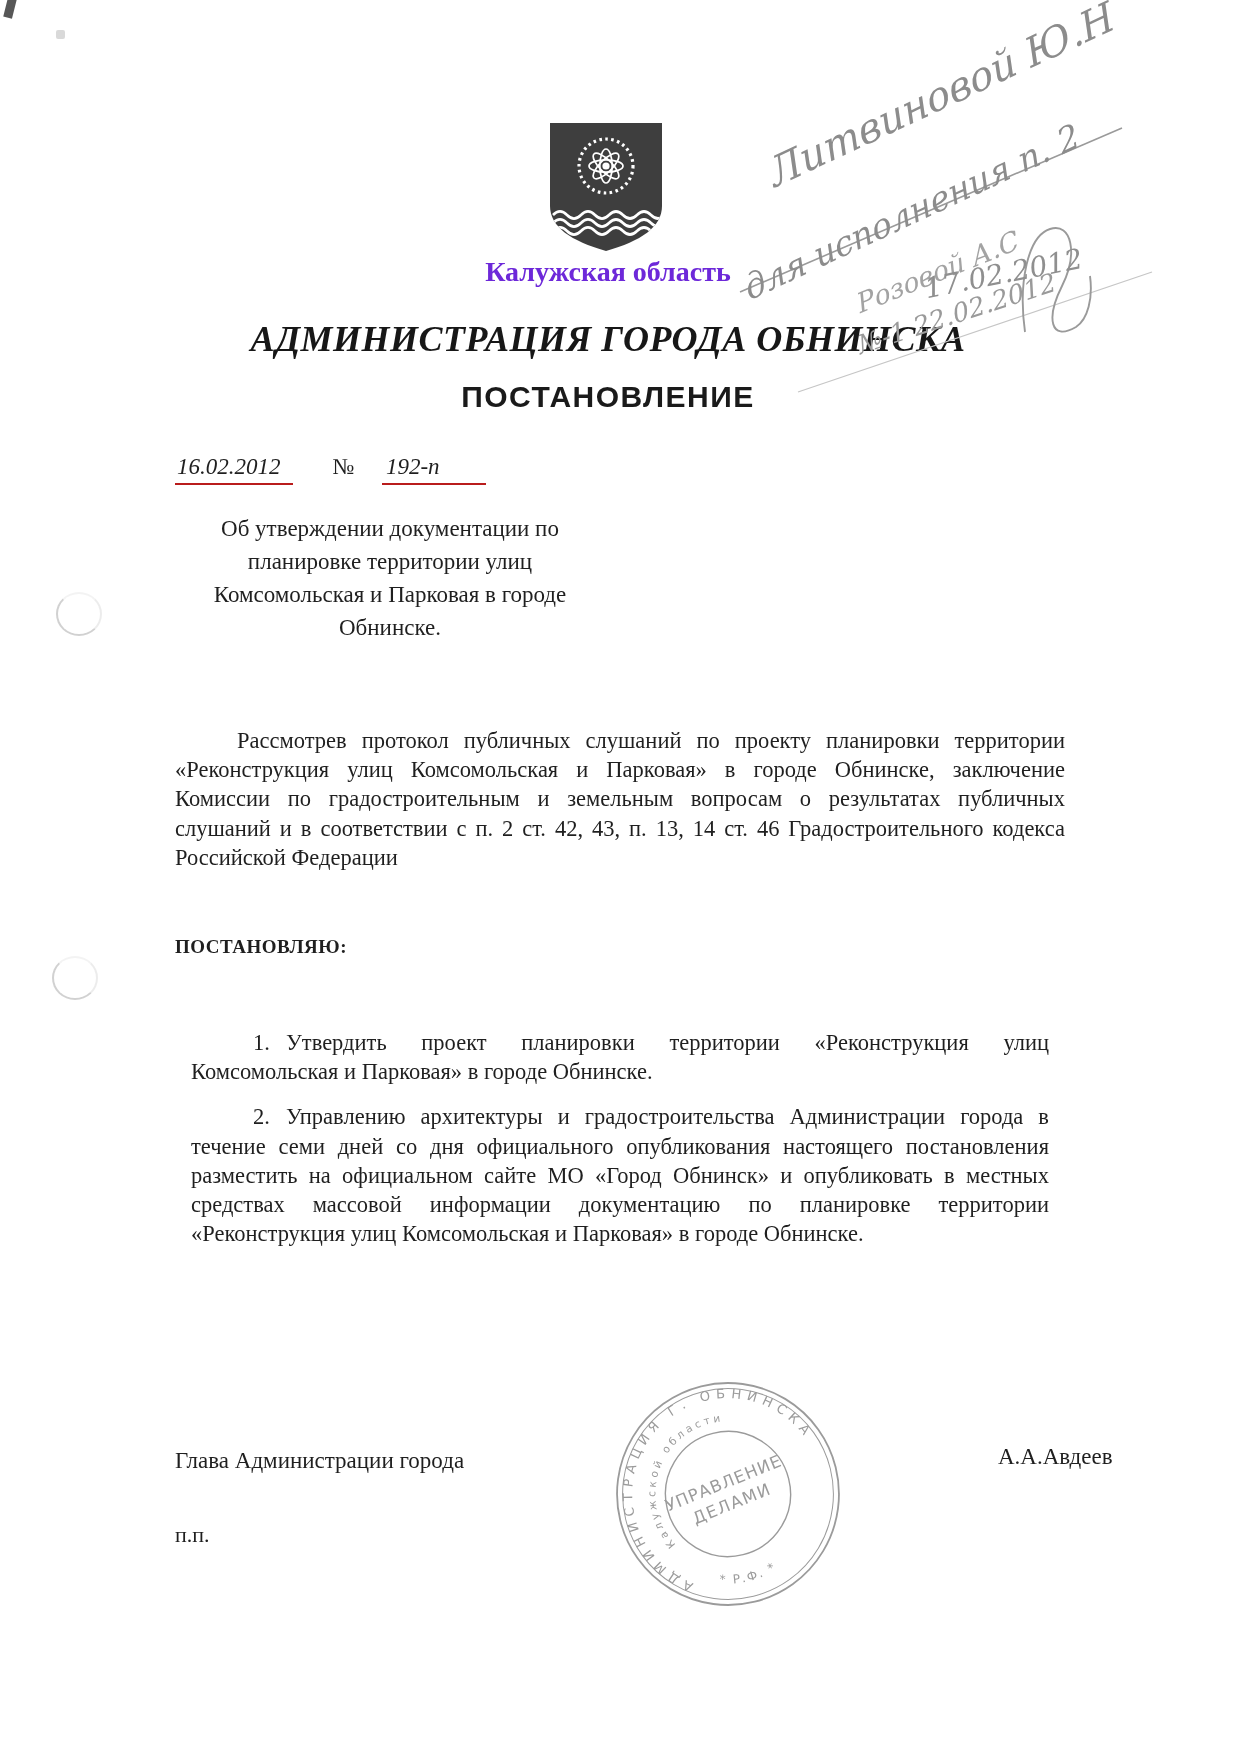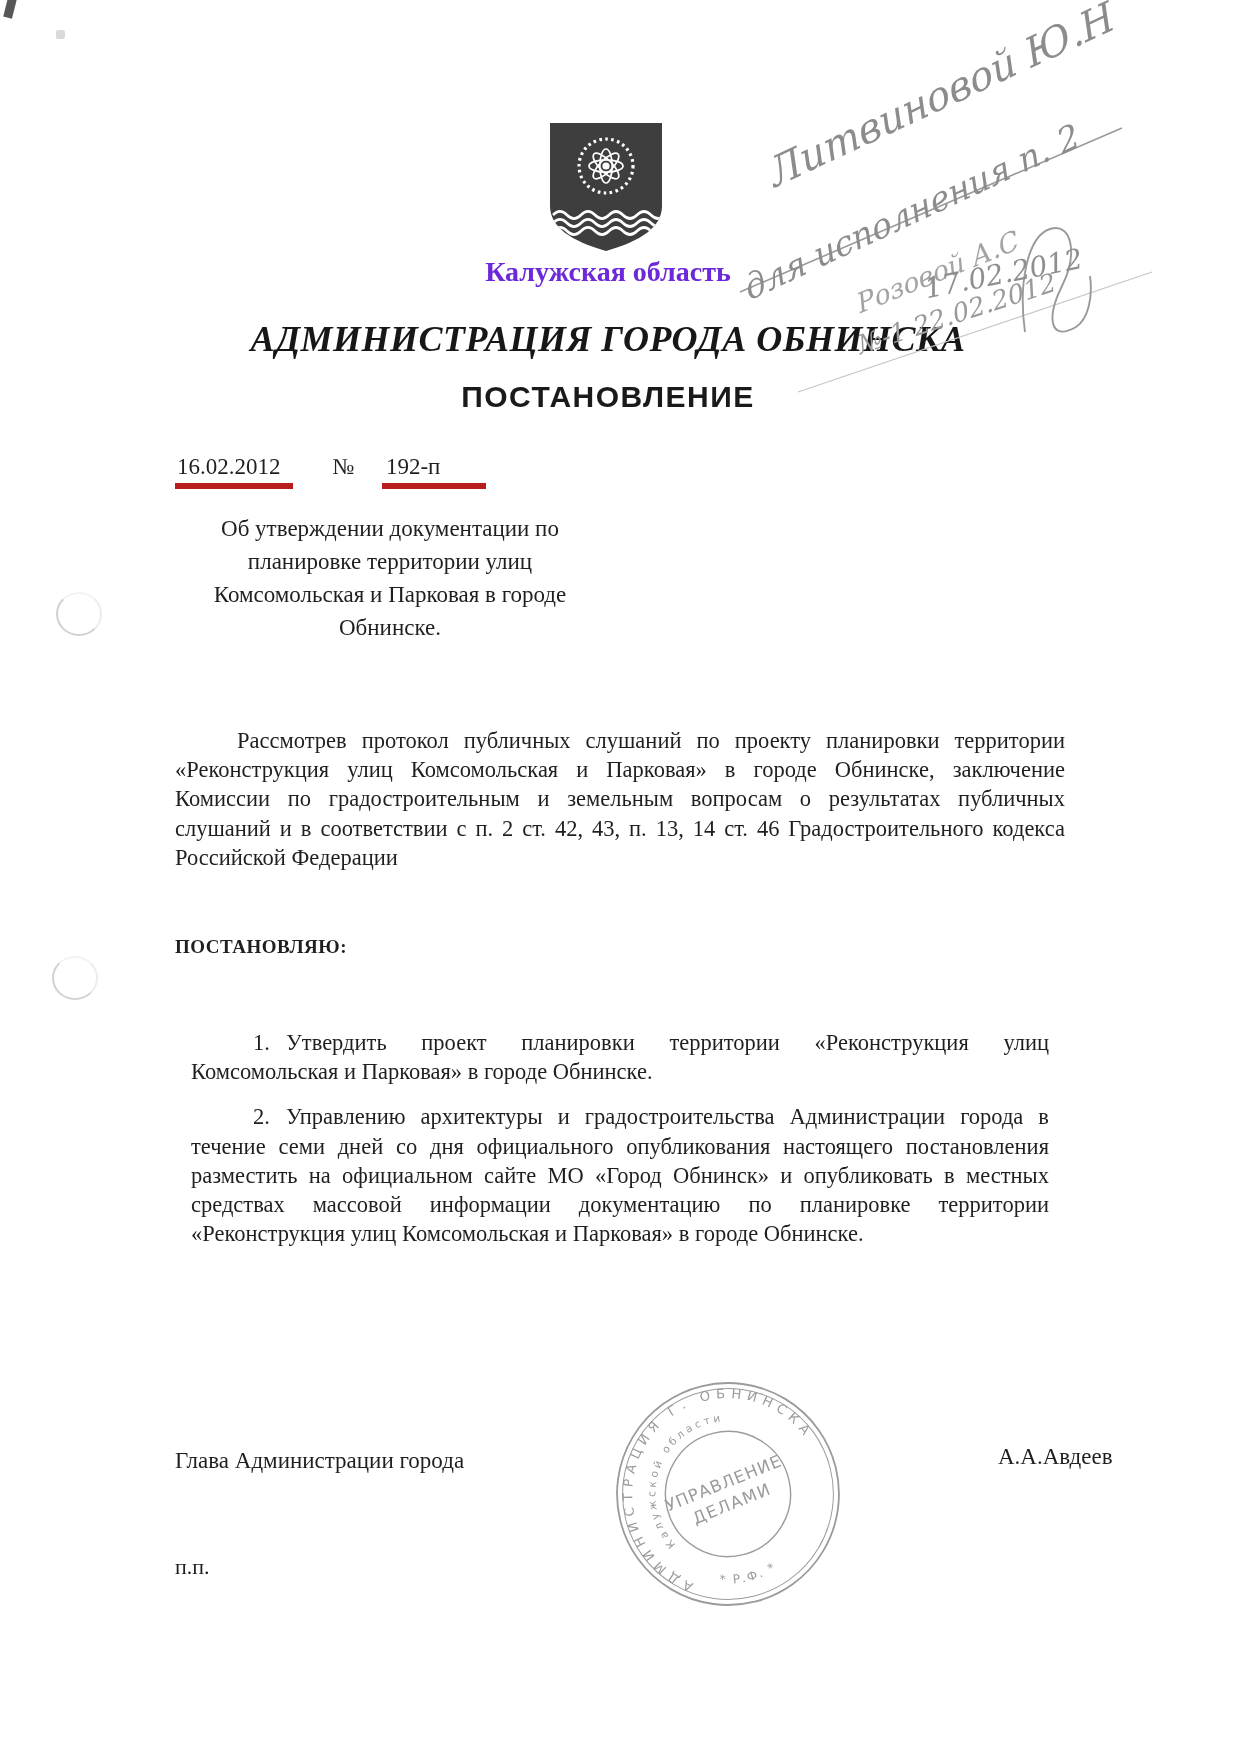--- a/index.html
+++ b/index.html
@@ -17,37 +17,37 @@
   .punch.p1{left:56px;top:592px;}
   .punch.p2{left:52px;top:956px;}
   
   .center-wrap{position:absolute;left:0;width:1216px;text-align:center;}
   .emblem{position:absolute;left:545px;top:120px;}
   .region{top:256px;font-size:28px;font-weight:bold;color:#6d28d9;}
   .org{top:318px;font-size:36px;font-weight:bold;letter-spacing:.5px;color:#171717;font-style:italic;}
   .doctype{top:372px;font-family:"Liberation Sans",sans-serif;font-size:30px;font-weight:bold;letter-spacing:1.5px;color:#1a1a1a;margin-top:8px;}
   
   .date-row{position:absolute;left:175px;top:454px;font-size:23px;white-space:nowrap;}
-  .u{border-bottom:6px solid #b91c1c;}
+  .u{border-bottom:2px solid #b91c1c;font-style:italic;}
   .date-value{display:inline-block;padding:0 12px 3px 2px;}
   .num-sign{display:inline-block;margin-left:34px;}
   .num-value{display:inline-block;margin-left:22px;padding:0 46px 3px 4px;}
   .subject{position:absolute;left:175px;top:512px;width:430px;font-size:23px;line-height:33px;text-align:center;}
   
   .para{position:absolute;left:175px;width:890px;font-size:22.5px;line-height:29.2px;text-align:justify;}
   .preamble{top:726px;}
   .resolve-heading{position:absolute;left:175px;top:936px;font-size:19px;font-weight:bold;letter-spacing:.5px;}
   .items{top:1012px;}
   .items p{margin:16px;text-indent:62px;}
   .item-num{margin-right:16px;}
   .para.preamble{text-indent:62px;}
   
   .sig-title{position:absolute;left:175px;top:1448px;font-size:23px;}
   .sig-name{position:absolute;left:998px;top:1444px;font-size:23px;text-align:center;}
-  .pp{position:absolute;left:175px;top:1522px;font-size:22px;margin-top:32px;}
+  .pp{position:absolute;left:175px;top:1522px;font-size:22px;}
   
   .stamp{position:absolute;left:612px;top:1378px;transform:rotate(-14deg);opacity:.85;}
   .stamp text{font-family:"DejaVu Sans",sans-serif;fill:#8a8a8a;}
   
   .hw{position:absolute;font-family:"DejaVu Serif",serif;font-style:italic;color:#8c8c8c;white-space:nowrap;}
   .hw1{left:778px;top:150px;font-size:40px;transform:rotate(-25deg) skewX(-6deg);transform-origin:left bottom;}
   .hw2{left:752px;top:268px;font-size:34px;transform:rotate(-25deg) skewX(-6deg);transform-origin:left bottom;}
   .hw3{left:862px;top:288px;font-size:27px;color:#a3a3a3;transform:rotate(-22deg) skewX(-6deg);transform-origin:left bottom;}
   .hwd1{left:862px;top:330px;font-size:26px;color:#9a9a9a;transform:rotate(-18deg) skewX(-4deg);transform-origin:left bottom;}
   .hwd2{left:928px;top:272px;font-size:28px;color:#8f8f8f;transform:rotate(-11deg);transform-origin:left bottom;}

